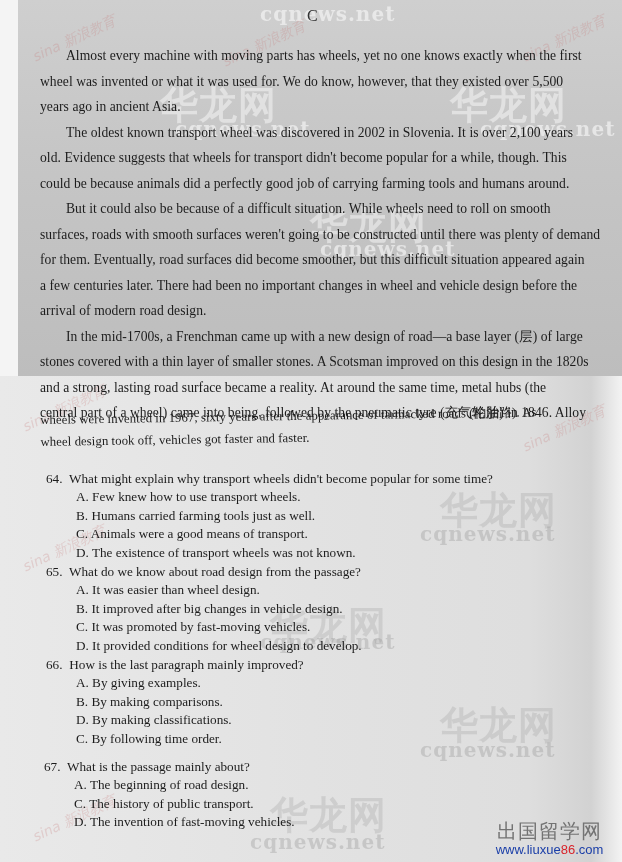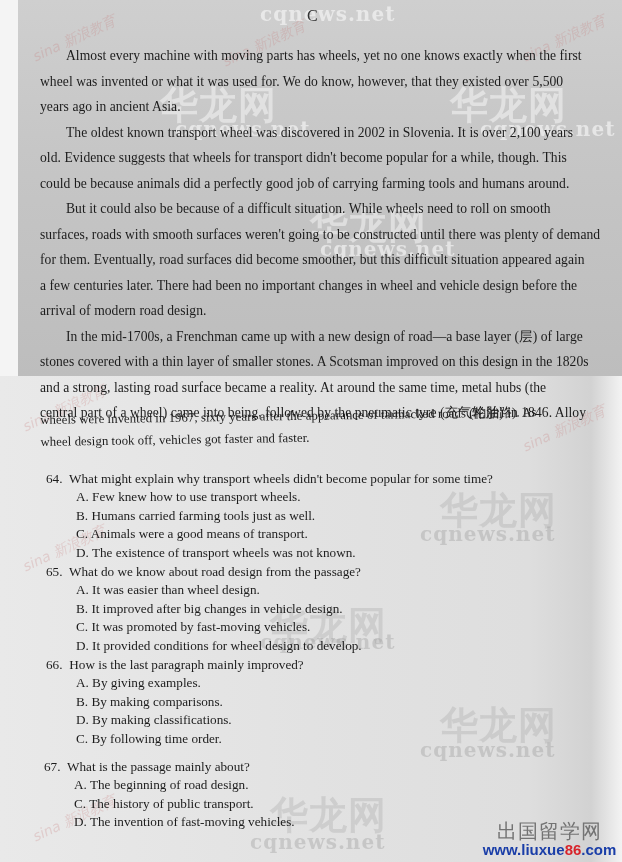--- a/index.html
+++ b/index.html
@@ -37,21 +37,21 @@
       color:rgba(255,255,255,0.55); letter-spacing:1px; pointer-events:none;
     }
     .wm-big { font-size:38px; color:rgba(255,255,255,0.45); font-family:Liberation Mono, monospace; }
     .wm-small { font-size:20px; color:rgba(250,250,250,0.6); }
     .sina { position:absolute; font-size:14px; font-style:italic; color:rgba(200,120,120,0.25); font-family:"DejaVu Sans", sans-serif; transform:rotate(-25deg); }
     .logo-box {
       position:absolute; left:482px; top:820px; width:135px; height:40px;
       text-align:center;
     }
     .logo-cn { display:block; font-family:"DejaVu Sans", sans-serif; font-size:20px; color:#737373; letter-spacing:1px; line-height:22px; }
-    .logo-url { display:block; font-family:"Liberation Sans", sans-serif; font-size:15px; color:#1a3ea8; line-height:15px; font-weight:bold; }
+    .logo-url { display:block; font-family:"Liberation Sans", sans-serif; font-size:13px; color:#1a3ea8; line-height:15px; font-weight:normal; }
     .logo-url .hl { color:#d8232a; }
   </style>
 </head>
 <body>
 
 <div class="scan-top"></div>
 <div class="scan-bottom"></div>
 
 <span class="sina" style="left:30px;top:30px;">sina 新浪教育</span>
 <span class="sina" style="left:220px;top:35px;">sina 新浪教育</span>

